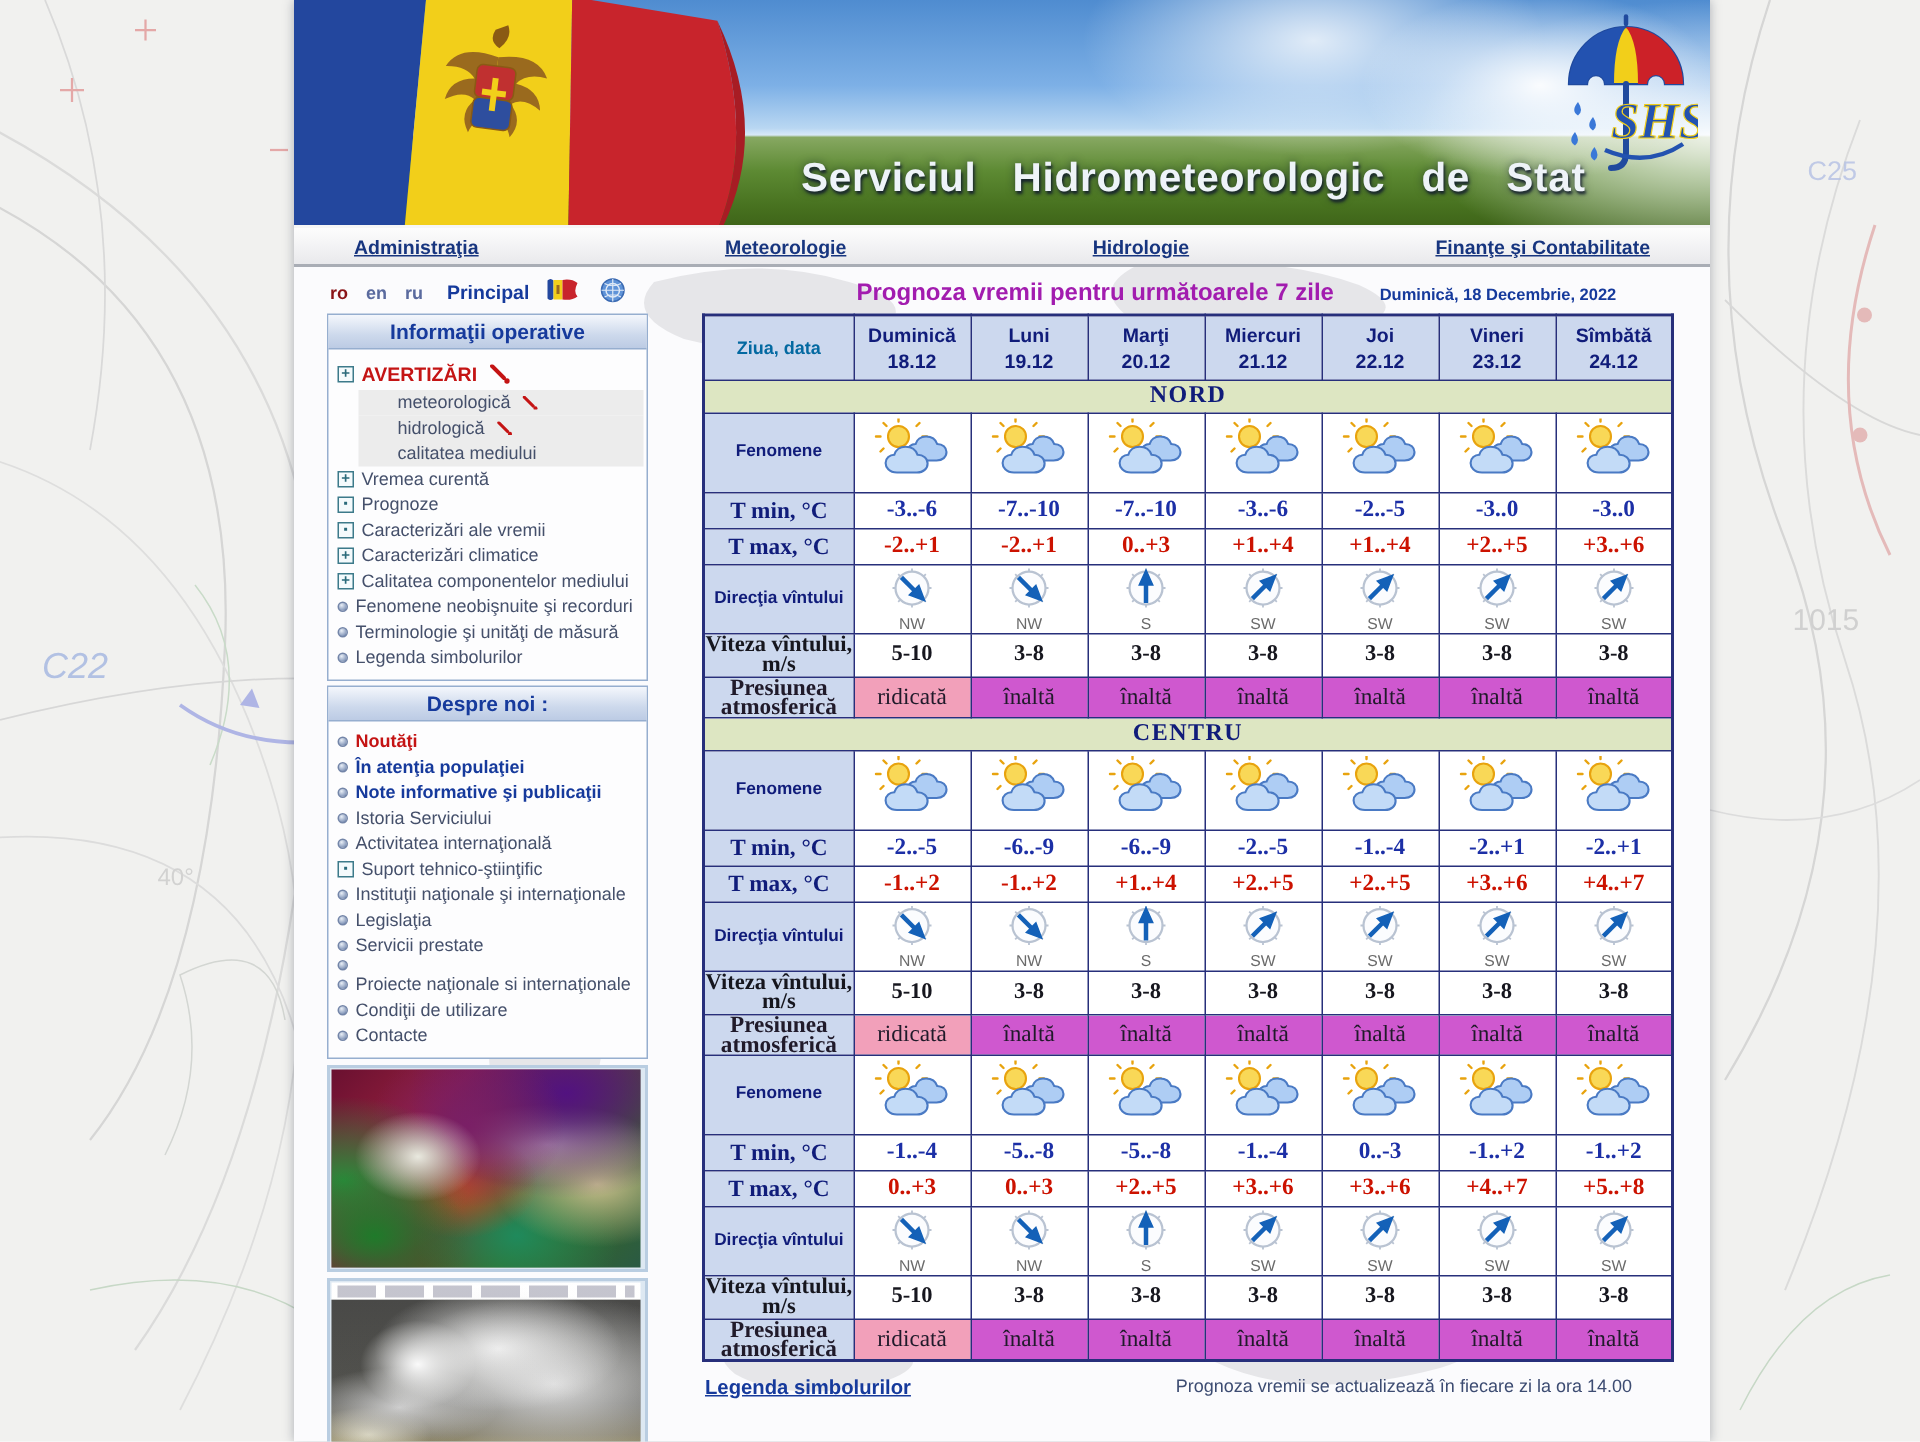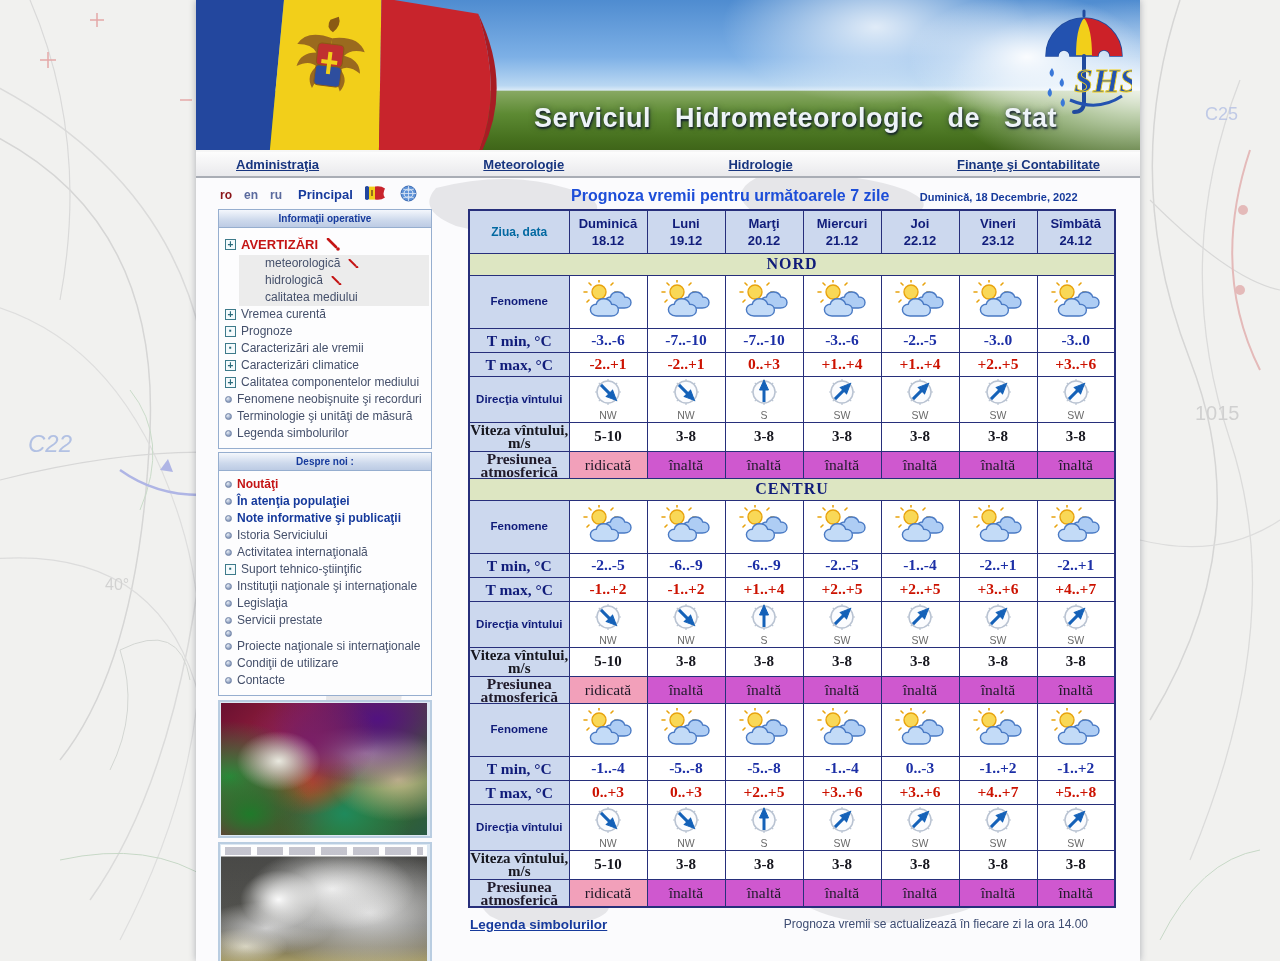--- a/index.html
+++ b/index.html
@@ -52,31 +52,31 @@
   .watermark { position:absolute; inset:0; z-index:0; pointer-events:none; }
   .content-inner { position:relative; z-index:1; }
 
   .langbar { position:relative; height:26px; }
   .langs { position:absolute; left:24px; top:5px; display:flex; gap:12px; font-size:12px; font-weight:bold; }
   .lang { color:#5a6a9e; cursor:pointer; }
   .lang.active { color:#8a1418; }
   .principal { position:absolute; left:102px; top:4px; color:#163a9c; font-size:13px; font-weight:bold; cursor:pointer; }
   .hdr-icons { position:absolute; left:168px; top:2px; display:flex; gap:14px; align-items:center; }
   .titleblock { position:absolute; left:375px; top:4px; white-space:nowrap; }
-  .main-title { color:#1d4ed8; font-size:16px; font-weight:bold; }
+  .main-title { color:#a21caf; font-size:16px; font-weight:bold; }
   .main-date  { color:#163a9c; font-size:11px; font-weight:bold; margin-left:26px; }
 
   .layout { display:flex; padding-left:22px; gap:36px; }
 
   
   .sidebar { width:214px; flex:0 0 214px; }
   .sidebox { border:1px solid #96aecf; background:#fdfdfe; margin-bottom:3px; }
   .sidebox-header {
     background:linear-gradient(#f4f7fc,#cdd9ec 60%,#bccbe4);
-    color:#163a9c; font-weight:bold; font-size:10px; text-align:center;
+    color:#163a9c; font-weight:bold; font-size:14px; text-align:center;
     padding:3px 0; border-bottom:1px solid #96aecf;
   }
   .menu { list-style:none; margin:0; padding:5px 2px 6px 4px; }
   .menu li {
     display:flex; align-items:center; gap:5px; padding:1px 2px;
     font-size:12px; color:#45506b; line-height:15px; cursor:pointer;
   }
   .menu li.warn { color:#c41414; font-weight:bold; font-size:13px; padding-top:4px; padding-bottom:3px; }
   .menu li.bold { color:#163a9c; font-weight:bold; }
   .menu li.red-bold { color:#c41414; font-weight:bold; }

